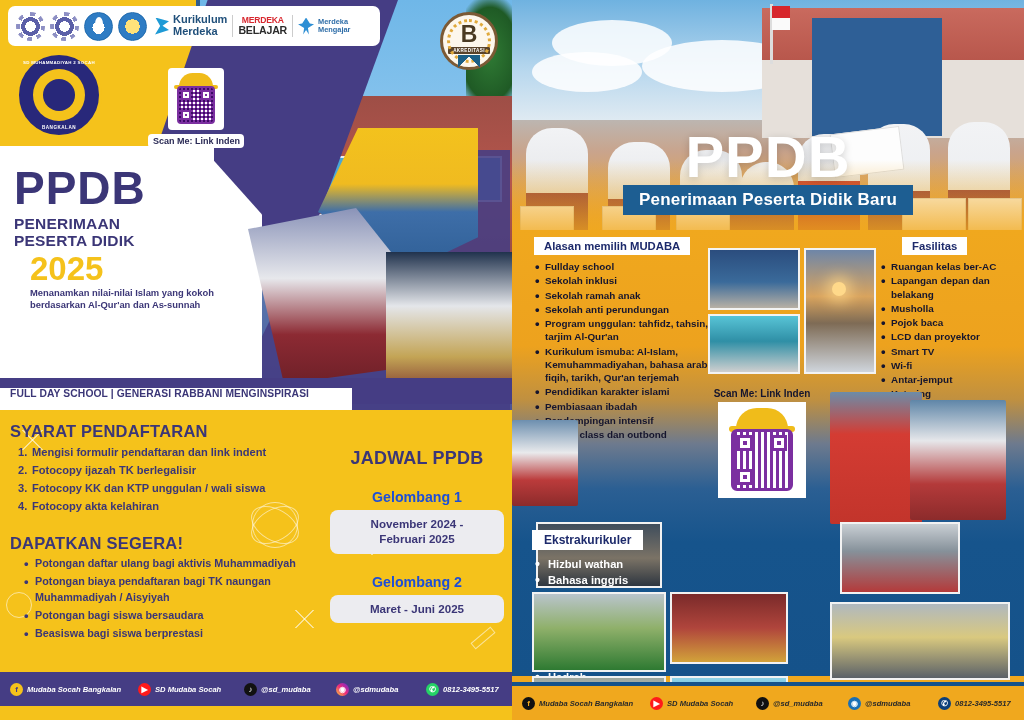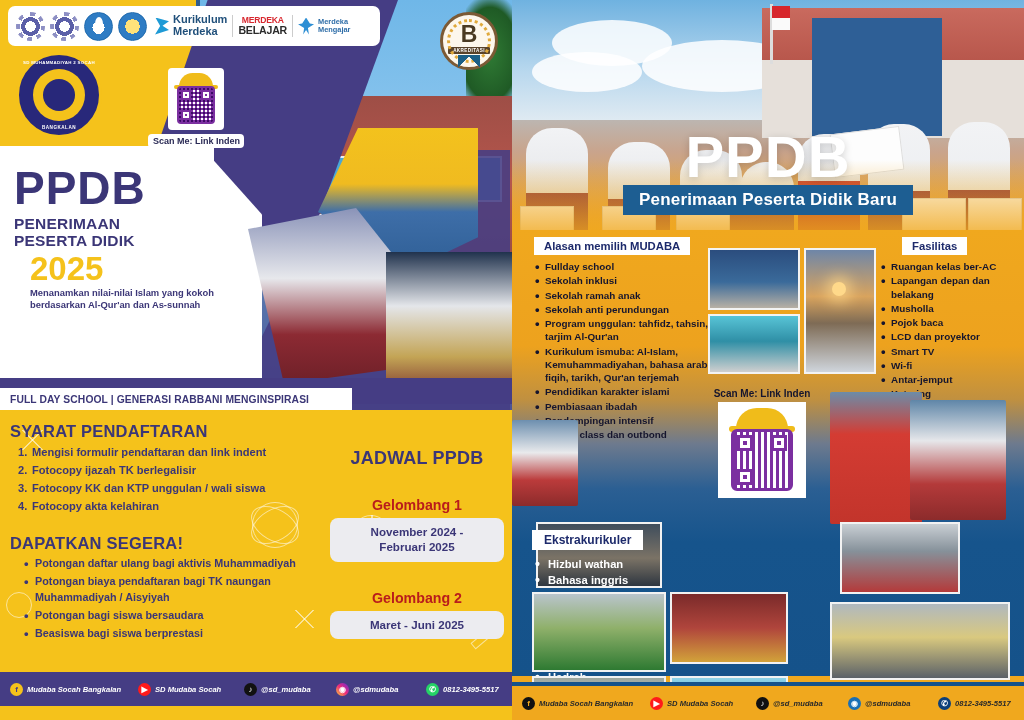--- a/index.html
+++ b/index.html
@@ -166,21 +166,21 @@
   .ppdb-sub { font-size: 15.5px; font-weight: 800; color: #3b3677; line-height: 1.1; margin-top: 5px; letter-spacing:.2px;}
   .ppdb-year { font-size: 33px; font-weight: 800; color: #f5c21b; line-height: 1; margin: 3px 0 2px 16px; }
   .ppdb-tag { font-size: 9.4px; font-weight: 600; color: #3b3677; line-height: 1.3; margin-left:16px;}
 
   
   .l-ribbon {
     position: absolute; left: 0; top: 378px; width: 512px; height: 26px; background: #453d84; z-index: 7;
   }
   .l-whitebar {
     position: absolute; left: 0; top: 388px; width: 352px; height: 22px; background: #ffffff; z-index: 8;
-    display:flex; align-items:center;
+    display:flex; align-items:flex-start;
   }
   .l-whitebar span { font-size: 10.3px; font-weight: 800; color: #3b3677; padding-left: 10px; letter-spacing: .1px;}
 
   
   .l-yellow {
     position: absolute; left: 0; top: 410px; width: 512px; height: 262px; background: #f5c21b; z-index: 6;
     overflow:hidden;
   }
   .doodle { position:absolute; border:1.6px solid rgba(255,255,255,.55); }
   .d-atom { width:46px;height:46px;border-radius:50%; left:252px; top:92px;}
@@ -203,21 +203,21 @@
   .ol-list { list-style:none; margin: 3px 0 0 8px; }
   .ol-list li { font-size: 11.1px; font-weight: 700; color: #3b3677; line-height: 1.62; }
   .ol-list li .n { display:inline-block; width: 14px; }
   .ul-list { list-style:none; margin: 3px 0 0 14px; }
   .ul-list li { font-size: 10.8px; font-weight: 700; color: #3b3677; line-height: 1.42; position:relative;
     padding-left: 11px; margin-bottom: 3px;}
   .ul-list li::before{content:"•";position:absolute;left:0;top:-1px;font-size:13px;}
 
   .l-col-right { position:absolute; left: 330px; top: 38px; width: 174px; text-align:center; }
   .jadwal-h { font-size: 18px; font-weight: 800; color: #3b3677; letter-spacing:.2px;}
-  .gel-h { font-size: 14.2px; font-weight: 700; color: #b91c1c; margin-top: 28px;}
+  .gel-h { font-size: 14.2px; font-weight: 700; color: #1d4ed8; margin-top: 20px;}
   .gel-box { background: #ececf0; border-radius: 8px; padding: 7px 6px; margin-top: 5px;
     font-size: 11.6px; font-weight: 800; color: #3b3677; line-height: 1.28;}
 
   
   .l-footer { position: absolute; left: 0; top: 672px; width: 512px; height: 34px; background: #453d84; z-index: 9;
     display:flex; align-items:center; gap: 0px; padding-left: 10px; }
   .l-footer-bottom { position:absolute; left:0; top:706px; width:512px; height:14px; background:#f5c21b; z-index:9;}
   .sb { display:flex; align-items:center; gap:4px; }
   .sb span { font-size: 7.6px; font-weight: 700; color: #fff; white-space:nowrap;font-style:italic;}
   .ic { width: 13px; height: 13px; border-radius: 50%; flex:0 0 auto; display:flex;align-items:center;justify-content:center;

